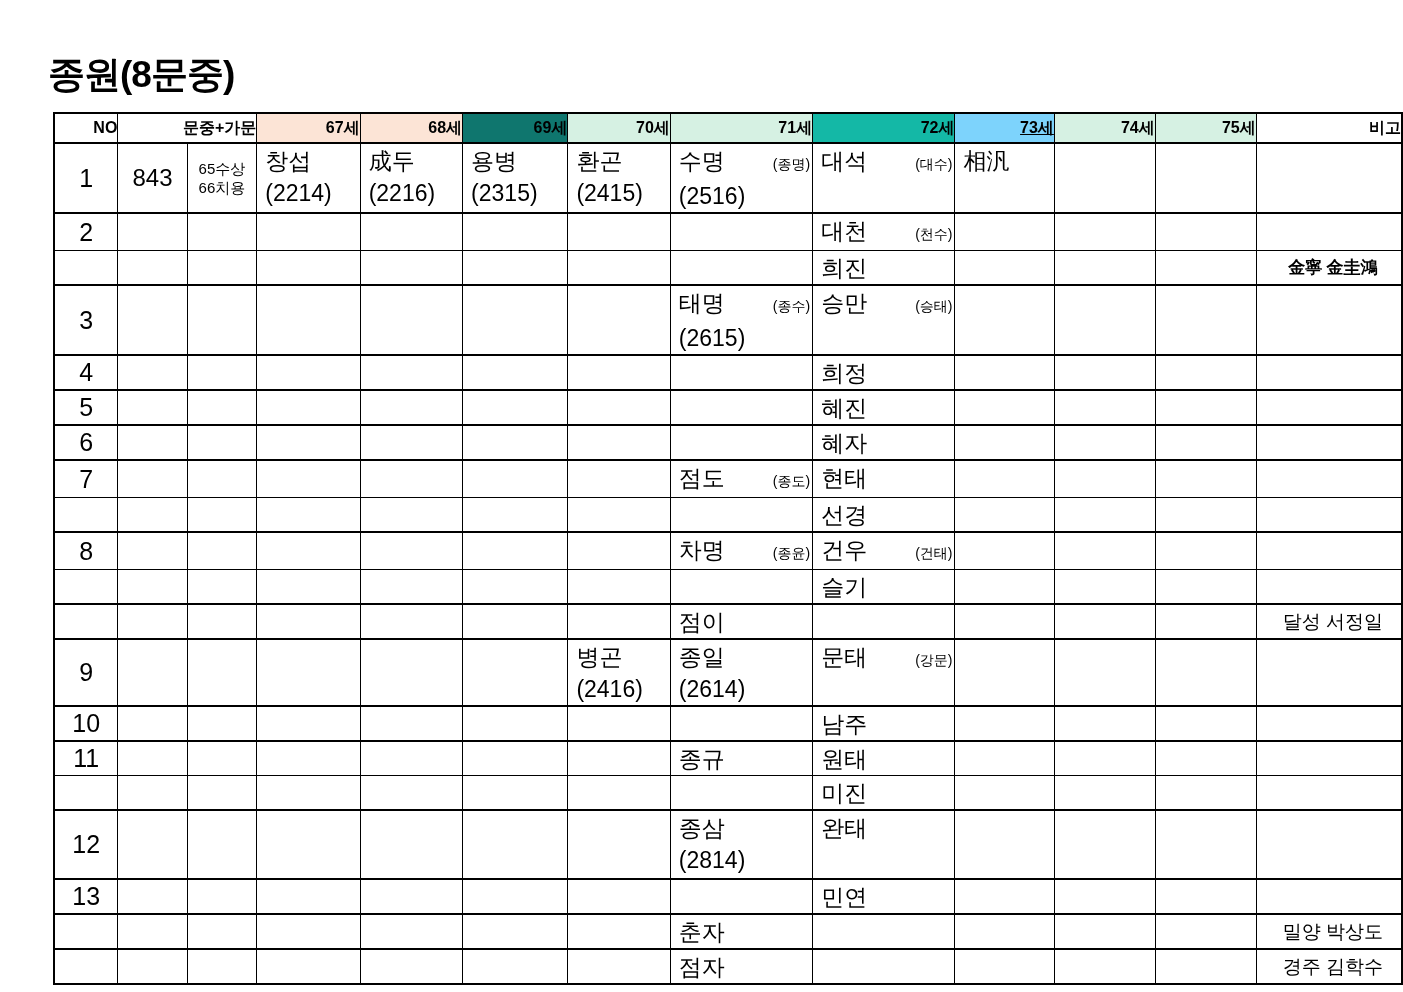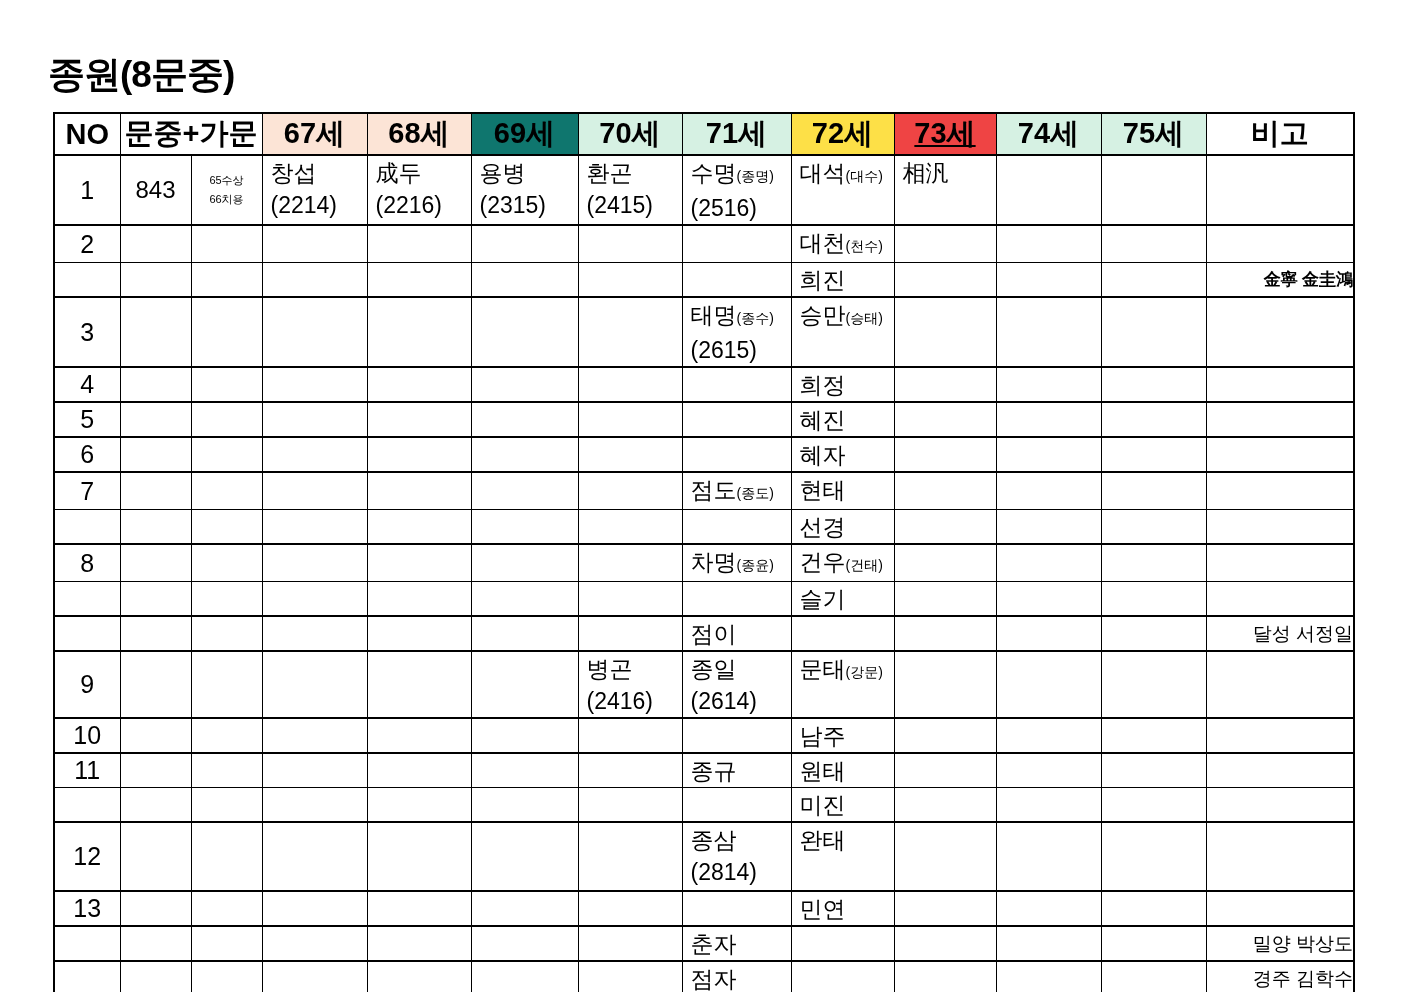--- a/index.html
+++ b/index.html
@@ -16,31 +16,31 @@
   table.roster{
     position:absolute;left:53px;top:112px;
     border-collapse:collapse;table-layout:fixed;
     border:2px solid #000;
   }
   th,td{
     border:1px solid #000;
     padding:0;overflow:hidden;white-space:nowrap;
   }
   thead th{
-    height:28px;font-size:29px;font-weight:bold;text-align:center;
+    height:28px;font-size:16px;font-weight:bold;text-align:right;
     border-bottom:2px solid #000;vertical-align:middle;
   }
   tr.group td{border-top:2px solid #000;}
   td.no{ text-align:center;vertical-align:middle;font-size:25px; }
   td.clan{ text-align:center;vertical-align:middle; }
   td.name{ vertical-align:top;text-align:left;padding:1px 2px 0 8px;font-size:23px;line-height:32px; }
-  td.note{ vertical-align:middle;text-align:right;padding-left:8px;font-size:19px; }
+  td.note{ vertical-align:middle;text-align:center;padding-left:8px;font-size:19px; }
   .big-num{ font-size:24px;font-weight:normal; }
-  .ann{ font-size:14px; }
-  .stack div{ font-size:11px;line-height:19px;text-align:center; }
+  .ann{ font-size:14px;margin-left:48px; }
+  .stack div{ font-size:15px;line-height:19px;text-align:center; }
   .hanja{ font-weight:bold;font-size:17px;font-family:"Liberation Serif","DejaVu Serif",serif; }
 </style>
 </head>
 <body>
 
 <div class="page-title">종원(8문중)</div>
 
 <table class="roster">
   <colgroup>
       <col style="width: 66px;">
@@ -59,22 +59,22 @@
     </colgroup>
   <thead>
       <tr>
         <th>NO</th>
         <th colspan="2">문중+가문</th>
         <th style="background-color: rgb(252, 228, 214); margin-left: 32px;">67세</th>
         <th style="background-color: rgb(252, 228, 214);">68세</th>
         <th style="background-color: #0f766e;">69세</th>
         <th style="background-color: rgb(214, 241, 227);">70세</th>
         <th style="background-color: rgb(214, 241, 227);">71세</th>
-        <th style="background-color: #fde047; margin-top: 32px;">72세</th>
-        <th style="background-color: #ef4444; text-decoration: underline;">73세</th>
+        <th style="background-color: #14b8a6; margin-top: 32px;">72세</th>
+        <th style="background-color: #7dd3fc; text-decoration: underline;">73세</th>
         <th style="background-color: rgb(214, 241, 227);">74세</th>
         <th style="background-color: rgb(214, 241, 227); margin-top: 7px;">75세</th>
         <th>비고</th>
       </tr>
     </thead>
   <tbody>
       <tr class="group" style="height: 67px;">
         <td class="no">1</td>
         <td class="clan"><span class="big-num">843</span></td>
         <td class="clan">

